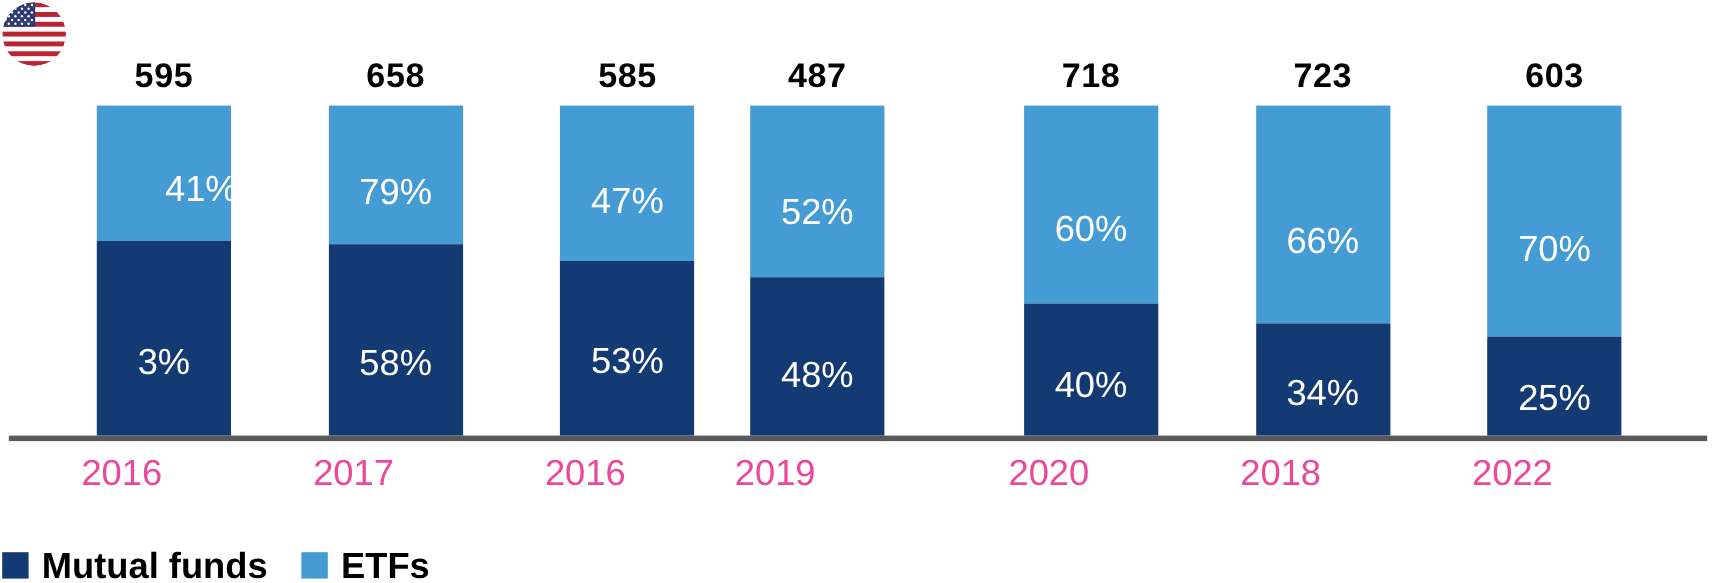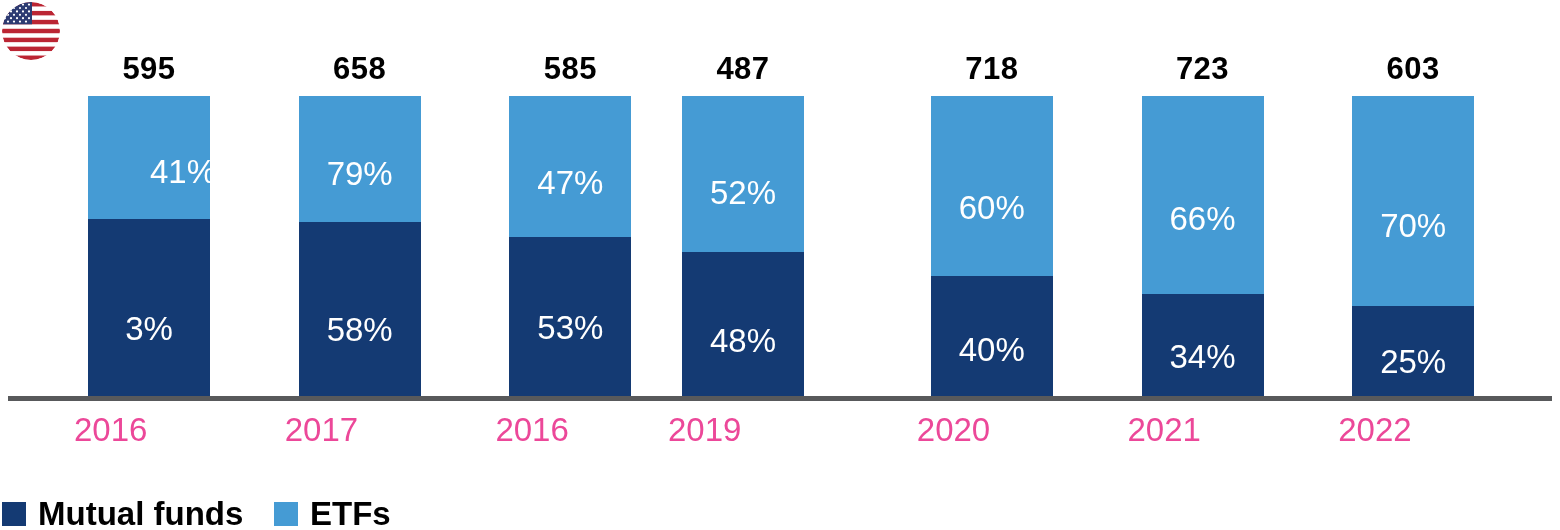--- a/index.html
+++ b/index.html
@@ -169,21 +169,21 @@
         <div class="year">2020</div>
       </div>
       <div class="bar-group" style="left: 1141.5px;">
         <div class="total">723</div>
         <div class="bar">
           <div class="seg seg-etf" style="height: 198px; background: rgb(69, 155, 212);"></div>
           <div class="seg seg-mf" style="height: 102px; background: rgb(20, 58, 115);"></div>
           <div class="seg-label" style="top: 104.76px;">66%</div>
           <div class="seg-label" style="top: 243.24px;">34%</div>
         </div>
-        <div class="year">2021</div>
+        <div class="year">2018</div>
       </div>
       <div class="bar-group" style="left: 1352.2px;">
         <div class="total">603</div>
         <div class="bar">
           <div class="seg seg-etf" style="height: 210px; background: rgb(69, 155, 212);"></div>
           <div class="seg seg-mf" style="height: 90px; background: rgb(20, 58, 115);"></div>
           <div class="seg-label" style="top: 112.2px;">70%</div>
           <div class="seg-label" style="top: 247.8px;">25%</div>
         </div>
         <div class="year">2022</div>

